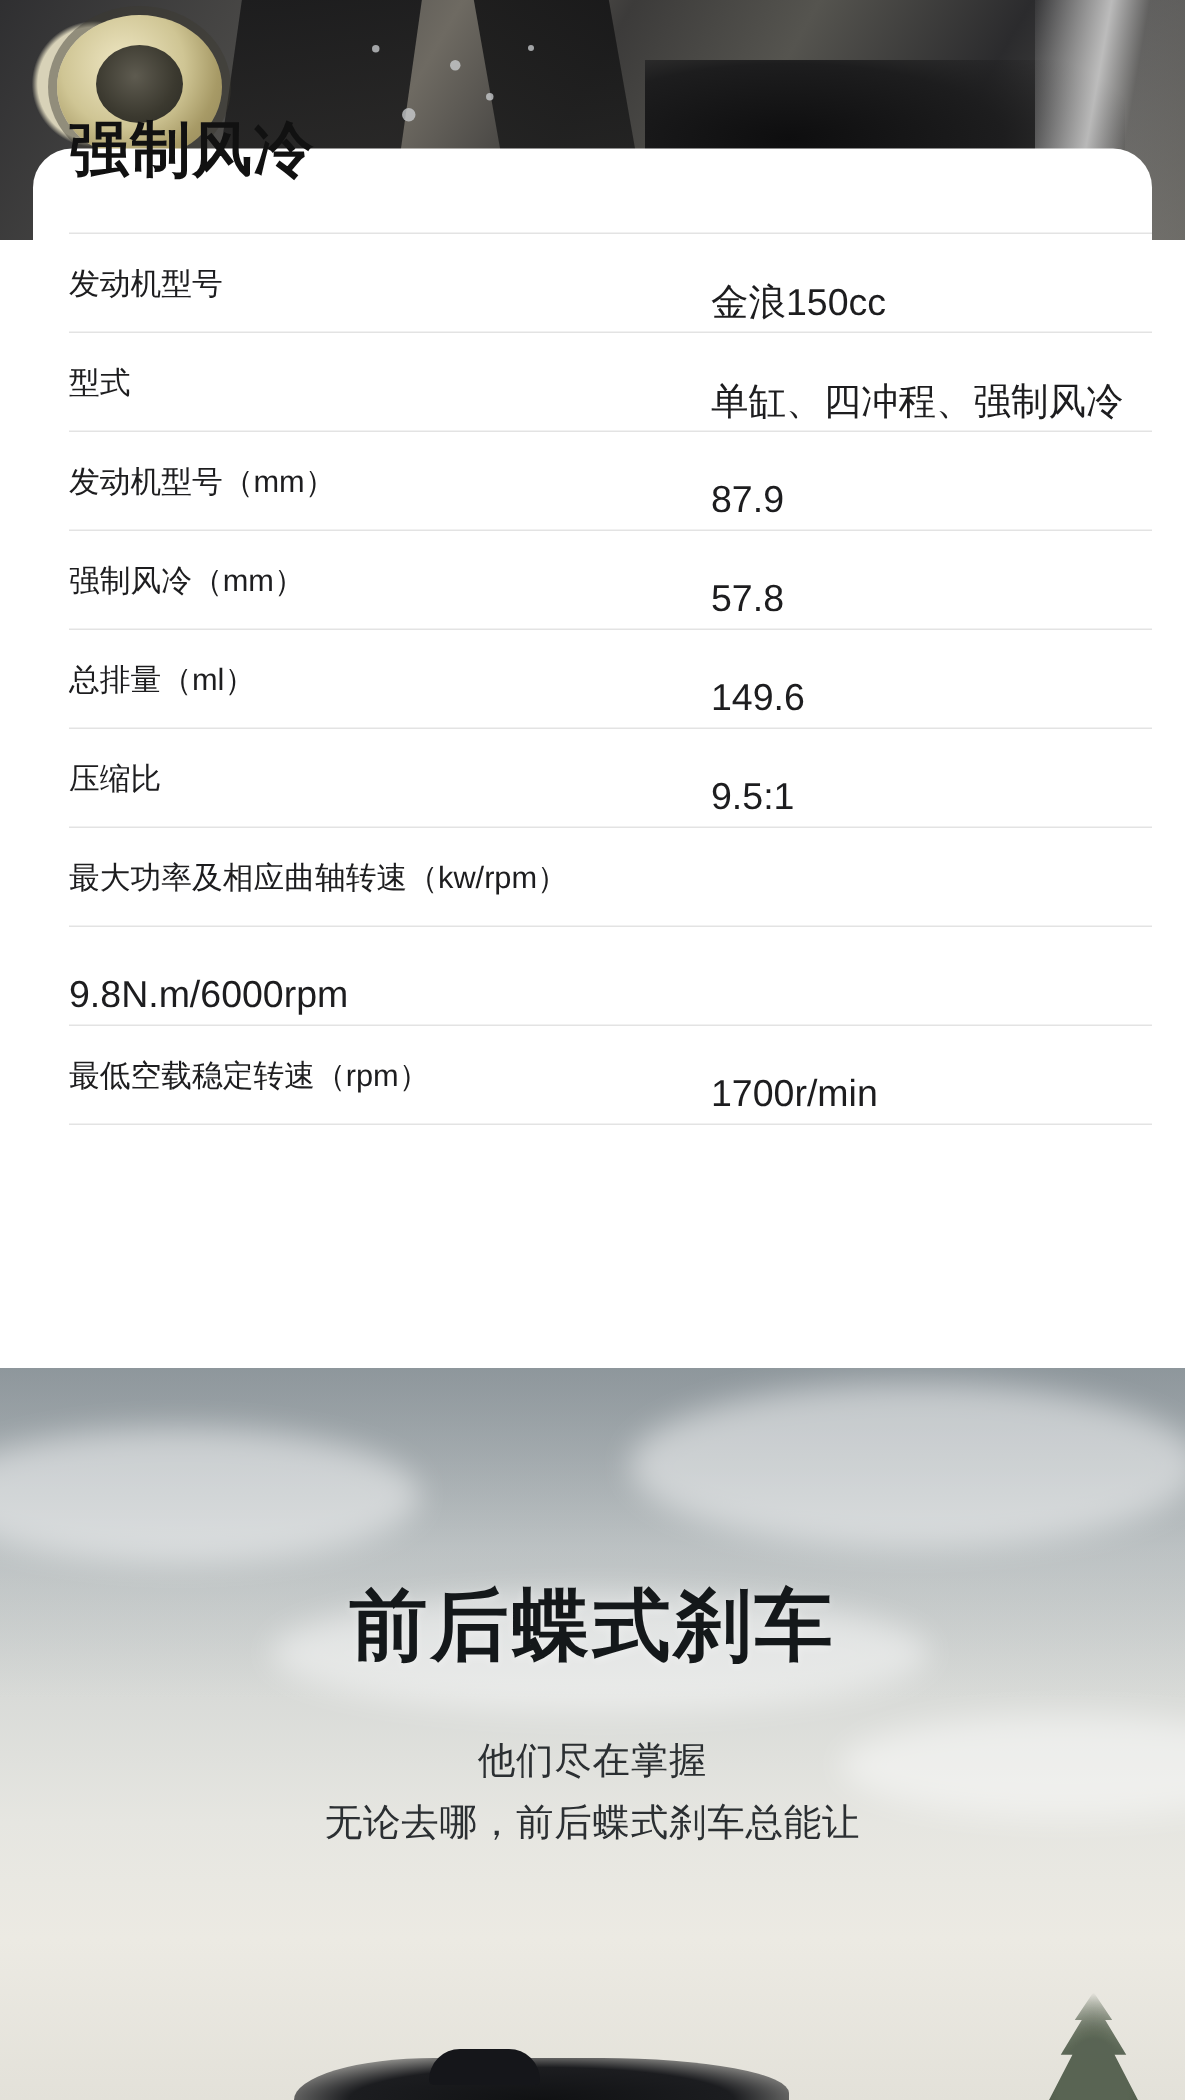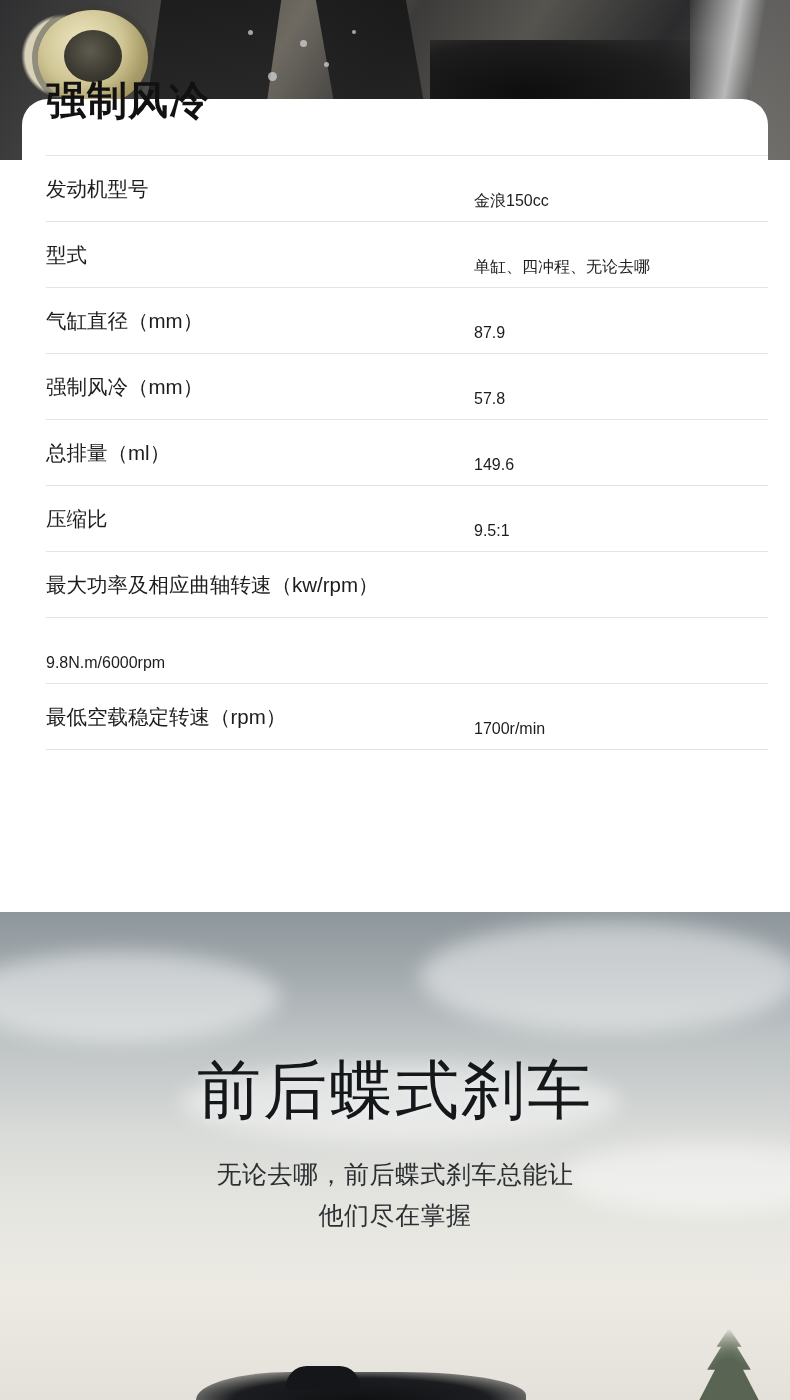--- a/index.html
+++ b/index.html
@@ -108,21 +108,21 @@
     border-top: 1px solid #e3e3e3;
   }
   .spec-label {
     width: 428px;
     font-size: 20.5px;
     color: #1d1d1f;
     white-space: nowrap;
   }
   .spec-value {
     flex: 1;
-    font-size: 16px;
+    font-size: 25px;
     color: #1d1d1f;
     white-space: nowrap;
     margin-top: 25px;
   }
 
   
   .photo-bottom {
     position: absolute;
     left: 0; top: 912px;
     width: 790px; height: 488px;
@@ -137,22 +137,22 @@
   }
   .photo-bottom .haze {
     position: absolute; left: 0; top: 0; width: 790px; height: 220px;
     background: linear-gradient(180deg, rgba(120,130,136,.55) 0%, rgba(160,168,172,.25) 55%, rgba(220,220,215,0) 100%);
   }
   .hero-title {
     position: absolute;
     left: 0; top: 1058px;
     width: 790px;
     text-align: center;
-    font-size: 64px;
-    font-weight: normal;
+    font-size: 52px;
+    font-weight: bold;
     color: #14181a;
     letter-spacing: 2px;
     line-height: 1;
     text-shadow: 0 2px 6px rgba(255,255,255,.35);
   }
   .hero-sub {
     position: absolute;
     left: 0; top: 1154px;
     width: 790px;
     text-align: center;
@@ -217,25 +217,25 @@
 
   <div class="spec-table">
 
     <div class="spec-row">
       <div class="spec-label">发动机型号</div>
       <div class="spec-value">金浪150cc</div>
     </div>
 
     <div class="spec-row">
       <div class="spec-label">型式</div>
-      <div class="spec-value">单缸、四冲程、无论去哪</div>
-    </div>
-
-    <div class="spec-row">
-      <div class="spec-label">气缸直径（mm）</div>
+      <div class="spec-value">单缸、四冲程、强制风冷</div>
+    </div>
+
+    <div class="spec-row">
+      <div class="spec-label">发动机型号（mm）</div>
       <div class="spec-value">87.9</div>
     </div>
 
     <div class="spec-row">
       <div class="spec-label">强制风冷（mm）</div>
       <div class="spec-value">57.8</div>
     </div>
 
     <div class="spec-row">
       <div class="spec-label">总排量（ml）</div>
@@ -269,17 +269,17 @@
     <div class="cloud" style="left:180px;top:150px;width:440px;height:80px;"></div>
     <div class="cloud" style="left:560px;top:230px;width:300px;height:70px;"></div>
     <div class="tree"></div>
     <div class="rider"></div>
     <div class="rider-helmet"></div>
   </div>
 
   <div class="hero-title">前后蝶式刹车</div>
 
   <div class="hero-sub">
+    <span>他们尽在掌握</span>
     <span>无论去哪，前后蝶式刹车总能让</span>
-    <span>他们尽在掌握</span>
   </div>
 
 </div>
 
 </body></html>

